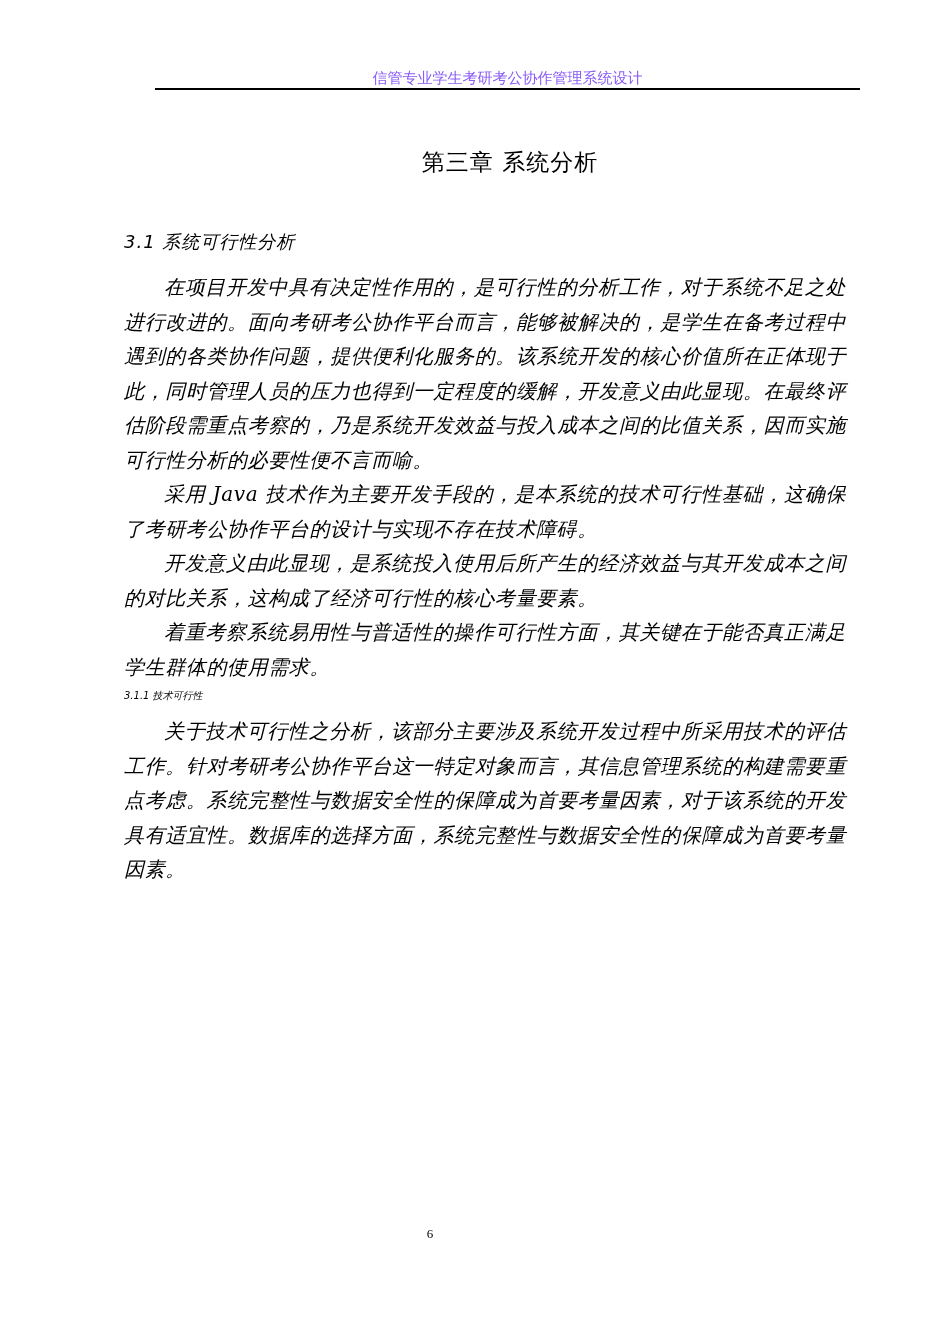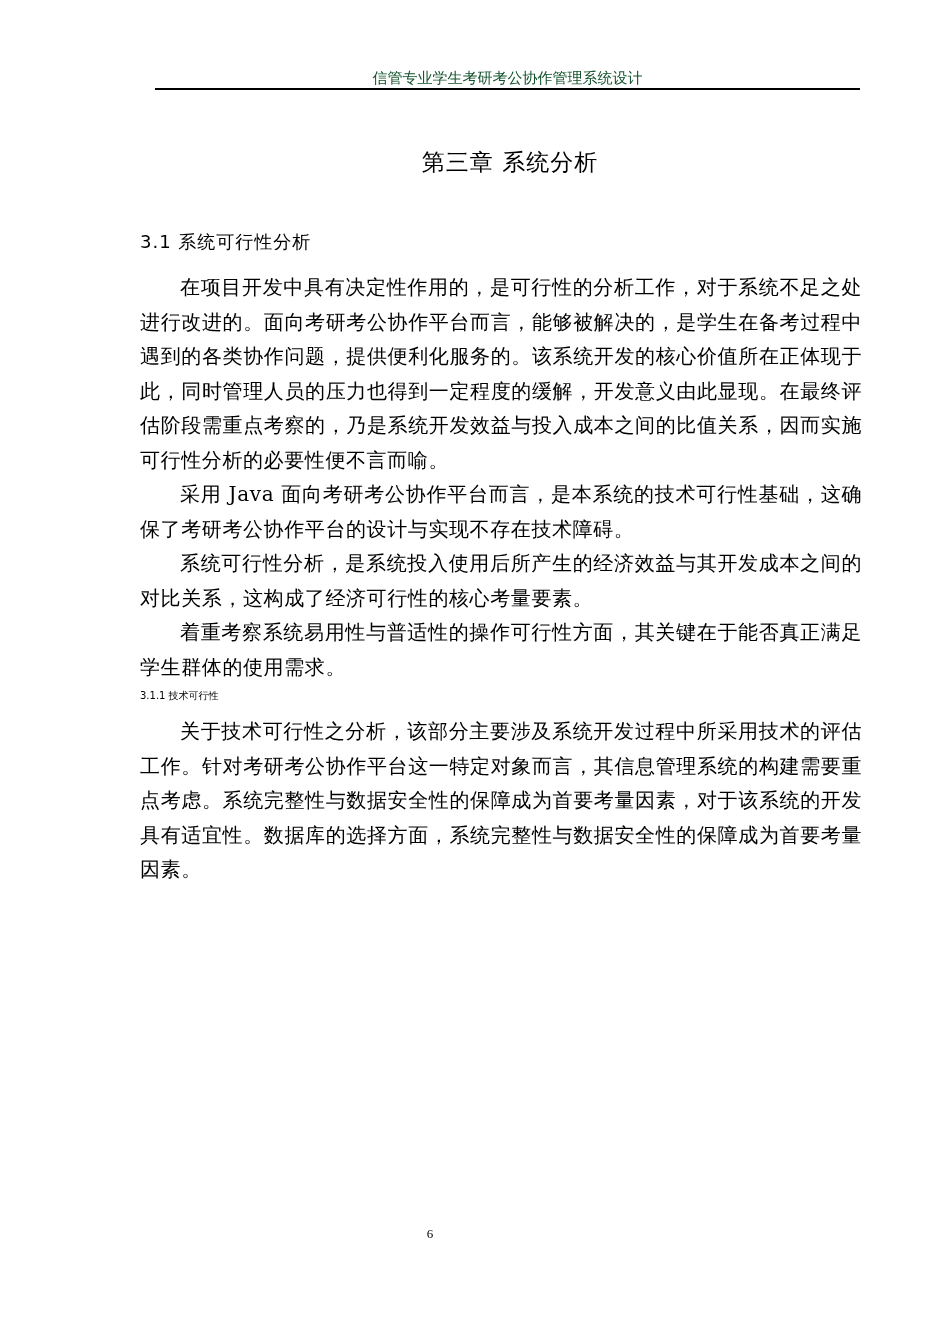--- a/index.html
+++ b/index.html
@@ -2,33 +2,33 @@
 <html><head>
 <meta charset="utf-8">
 <style>
   html, body { margin: 0; padding: 0; background: #ffffff; }
   body {
     width: 950px; height: 1344px; position: relative; overflow: hidden;
     font-family: "DejaVu Serif", "Liberation Serif", serif; color: #000;
   }
   .header-title {
     position: absolute; left: 155px; width: 705px; top: 68px;
-    text-align: center; font-size: 15px; line-height: 20px; color: #14532d;
+    text-align: center; font-size: 15px; line-height: 20px; color: #8b5cf6;
   }
   .header-rule {
     position: absolute; left: 155px; width: 705px; top: 88px;
     height: 0; border-top: 2px solid #000;
   }
   .chapter-title {
     position: absolute; left: 0; width: 1020px; top: 146px;
     text-align: center; font-size: 23px; line-height: 32px;
     font-family: "DejaVu Sans", "Liberation Sans", sans-serif; letter-spacing: 1px;
   }
   .content {
-    position: absolute; left: 140px; width: 722px; top: 228px;
+    position: absolute; left: 124px; width: 722px; top: 228px; font-style: italic;
   }
   .h2 {
     font-family: "DejaVu Sans", "Liberation Sans", sans-serif;
     font-size: 18px; line-height: 28px; margin: 0 0 14px 0; letter-spacing: 1px;
   }
   .h3 {
     font-family: "DejaVu Sans", "Liberation Sans", sans-serif;
     font-size: 10px; line-height: 24px; margin: 0 0 6px 0;
   }
   p.body {
@@ -45,22 +45,22 @@
 <body>
 
 <div class="header-title">信管专业学生考研考公协作管理系统设计</div>
 <div class="header-rule"></div>
 
 <div class="chapter-title">第三章  系统分析</div>
 
 <div class="content">
   <div class="h2">3.1  系统可行性分析</div>
   <p class="body">在项目开发中具有决定性作用的，是可行性的分析工作，对于系统不足之处进行改进的。面向考研考公协作平台而言，能够被解决的，是学生在备考过程中遇到的各类协作问题，提供便利化服务的。该系统开发的核心价值所在正体现于此，同时管理人员的压力也得到一定程度的缓解，开发意义由此显现。在最终评估阶段需重点考察的，乃是系统开发效益与投入成本之间的比值关系，因而实施可行性分析的必要性便不言而喻。</p>
-  <p class="body">采用 Java 面向考研考公协作平台而言，是本系统的技术可行性基础，这确保了考研考公协作平台的设计与实现不存在技术障碍。</p>
-  <p class="body">系统可行性分析，是系统投入使用后所产生的经济效益与其开发成本之间的对比关系，这构成了经济可行性的核心考量要素。</p>
+  <p class="body">采用 Java 技术作为主要开发手段的，是本系统的技术可行性基础，这确保了考研考公协作平台的设计与实现不存在技术障碍。</p>
+  <p class="body">开发意义由此显现，是系统投入使用后所产生的经济效益与其开发成本之间的对比关系，这构成了经济可行性的核心考量要素。</p>
   <p class="body">着重考察系统易用性与普适性的操作可行性方面，其关键在于能否真正满足学生群体的使用需求。</p>
 
   <div class="h3">3.1.1 技术可行性</div>
   <p class="body">关于技术可行性之分析，该部分主要涉及系统开发过程中所采用技术的评估工作。针对考研考公协作平台这一特定对象而言，其信息管理系统的构建需要重点考虑。系统完整性与数据安全性的保障成为首要考量因素，对于该系统的开发具有适宜性。数据库的选择方面，系统完整性与数据安全性的保障成为首要考量因素。</p>
 
 </div>
 
 <div class="page-number">6</div>
 
 </body></html>

